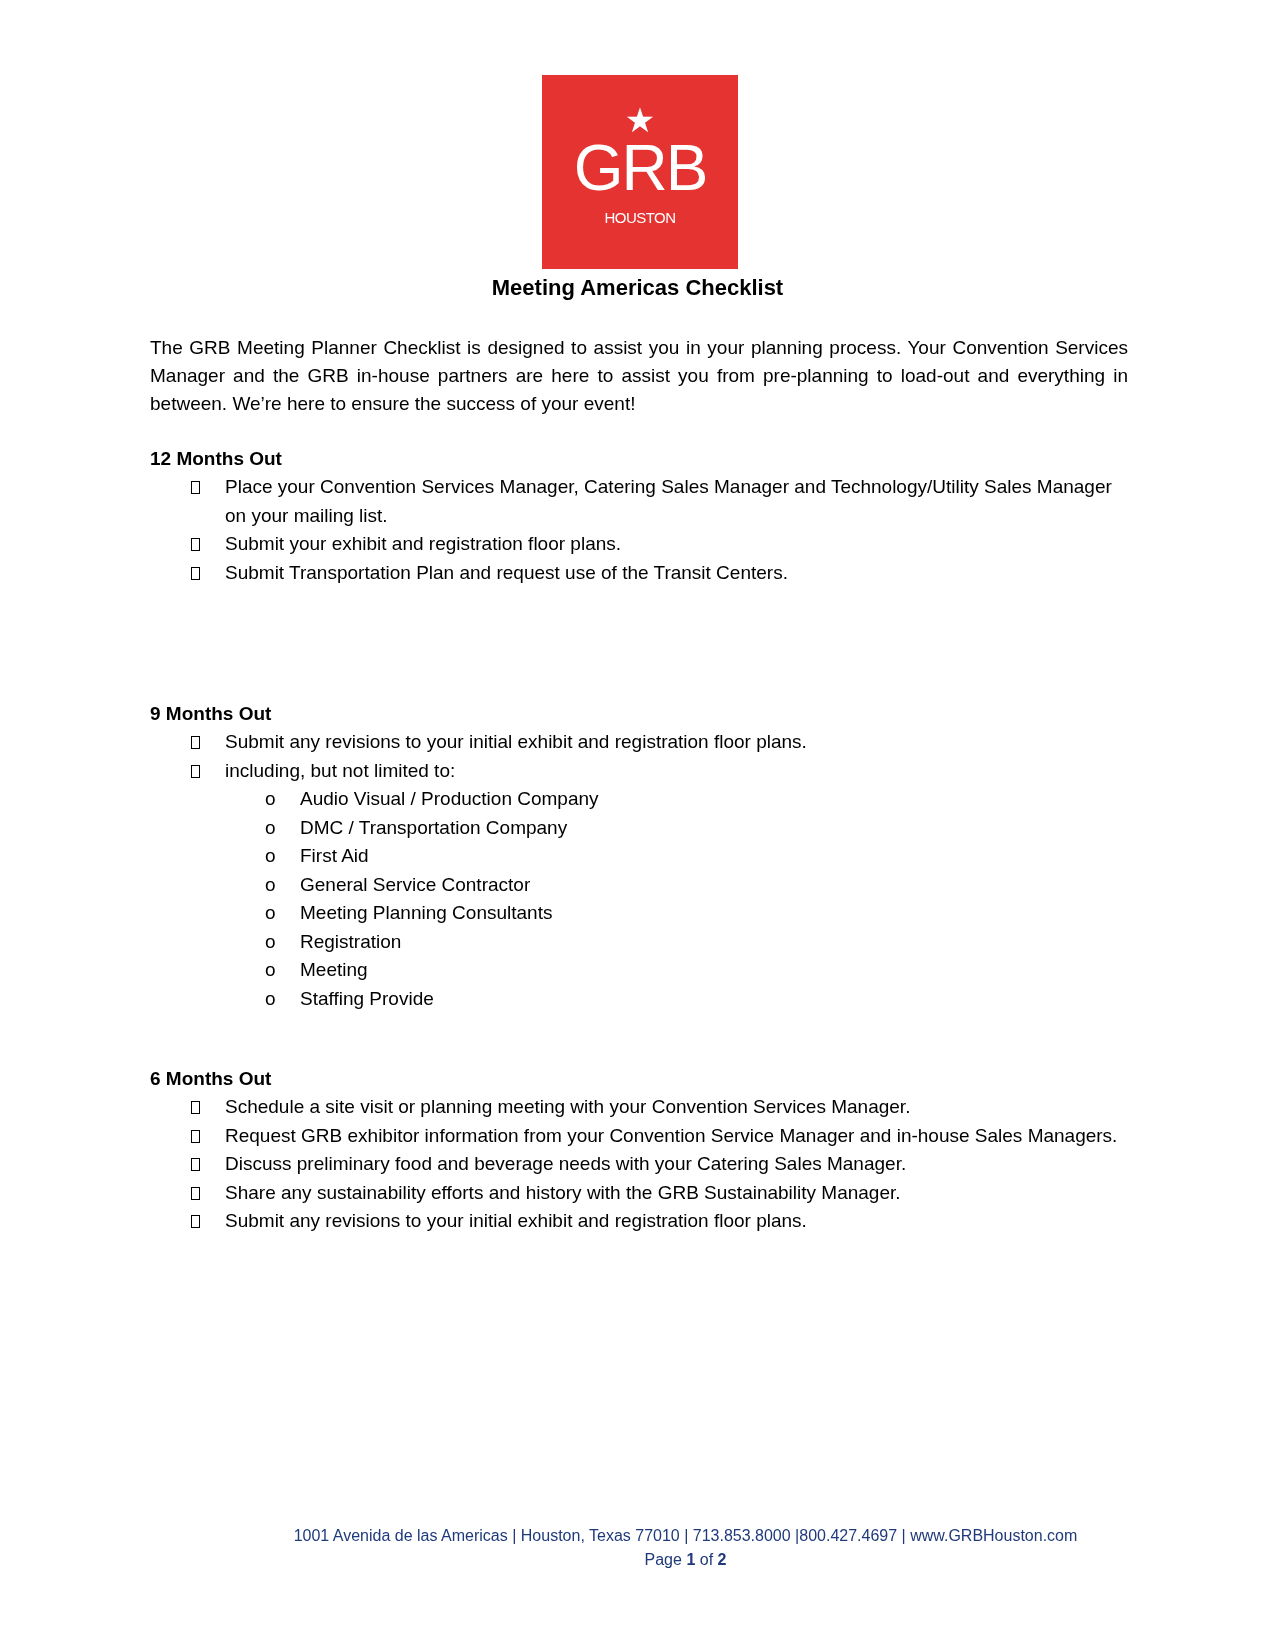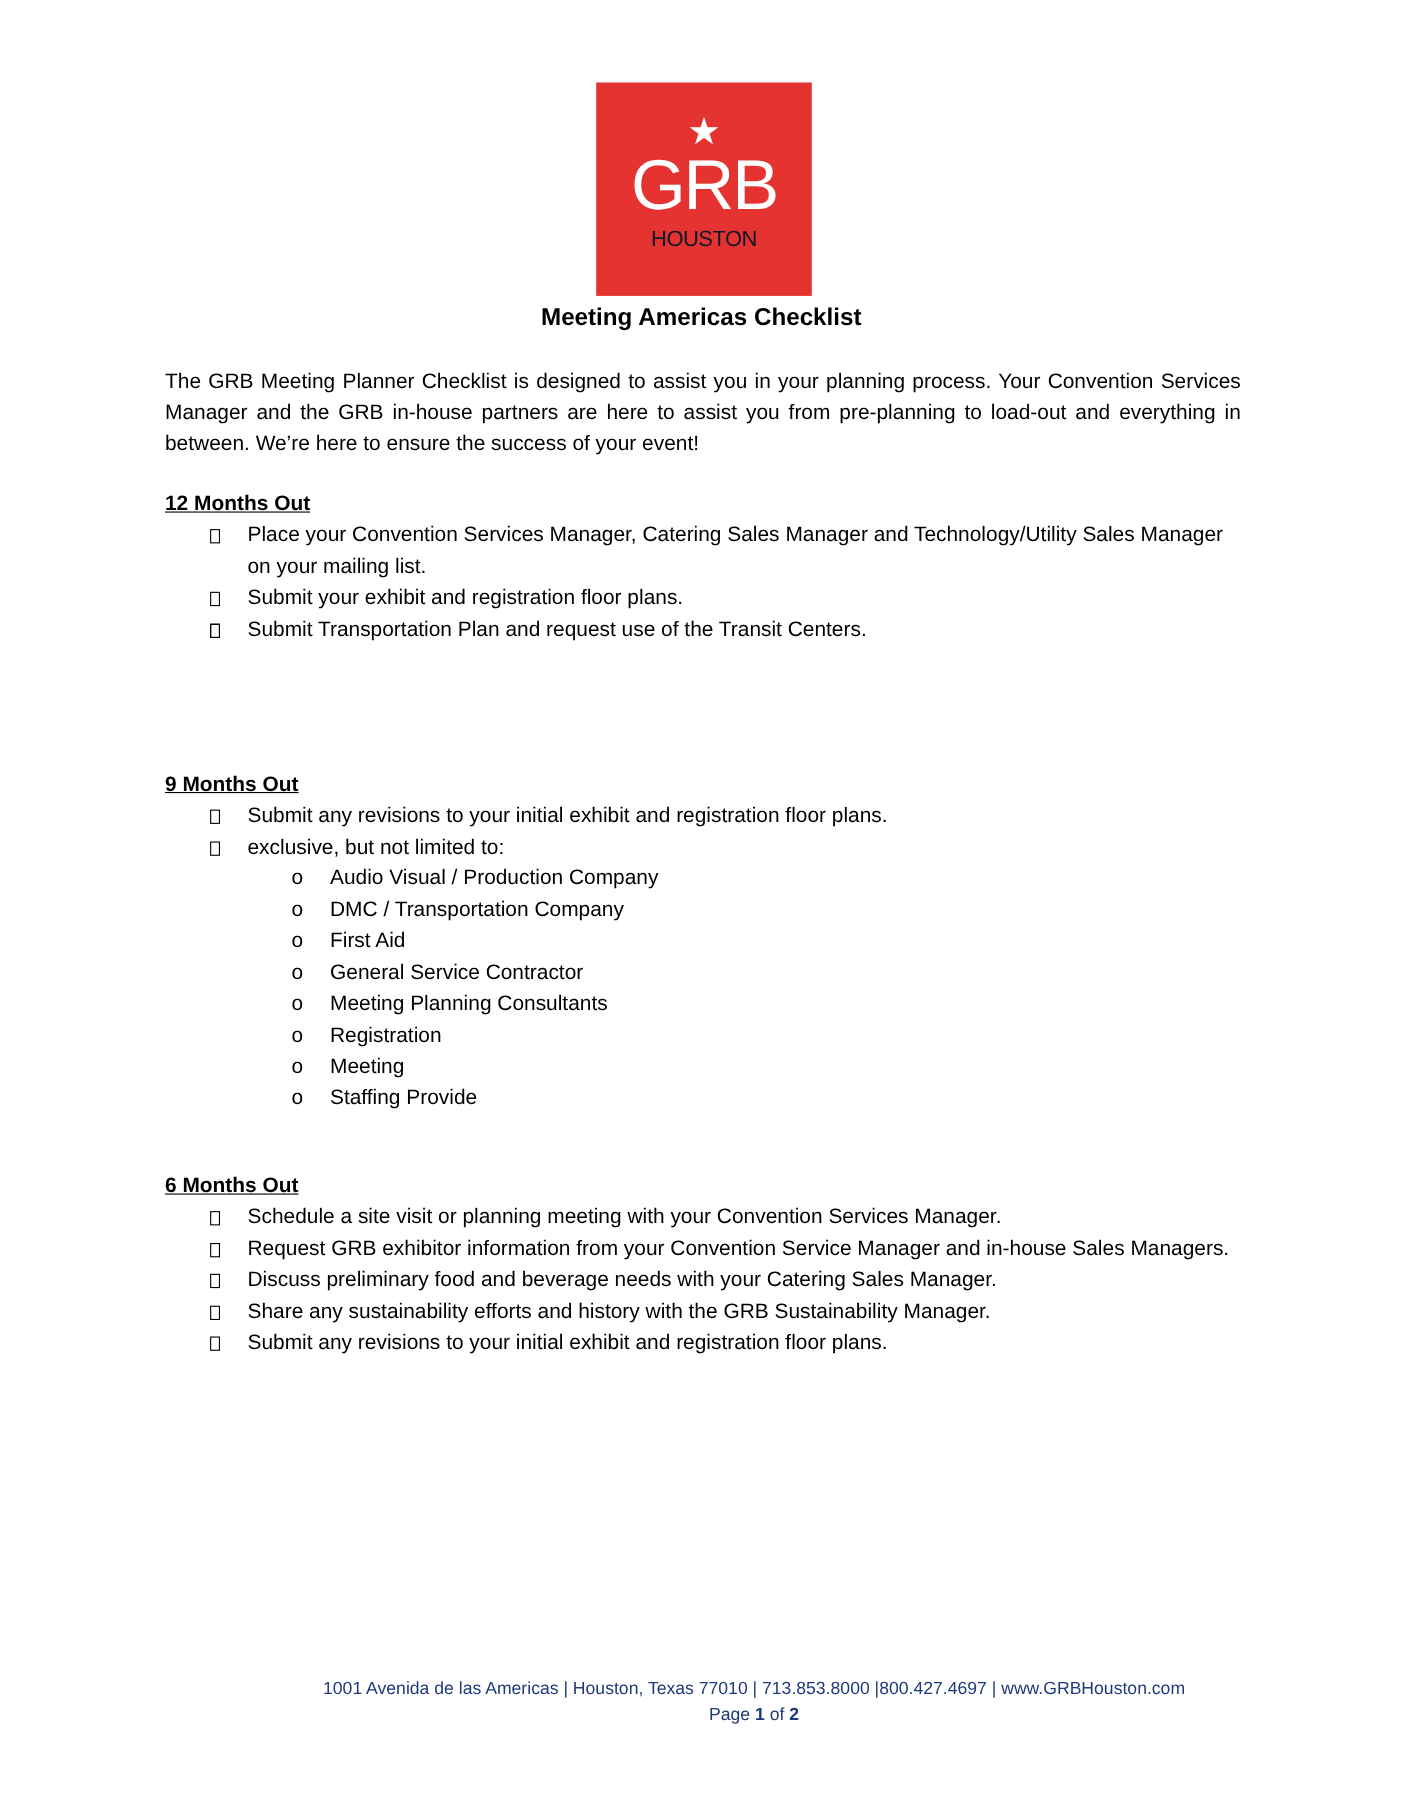--- a/index.html
+++ b/index.html
@@ -1,25 +1,25 @@
 <!DOCTYPE html>
 <html><head>
 <meta charset="utf-8">
 <style>
   html, body { margin: 0; padding: 0; background: #ffffff; }
   body { width: 1275px; height: 1650px; position: relative; overflow: hidden;
          font-family: "Liberation Sans", sans-serif; color: #000; }
   .logo { position: absolute; left: 542px; top: 75px; width: 196px; height: 194px; background: #e43331; }
   .logo .star { position: absolute; left: 0; right: 0; top: 28px; text-align: center; color: #fff; font-size: 34px; line-height: 34px; }
   .logo .grb { position: absolute; left: 0; right: 0; top: 58px; text-align: center; color: #fff; font-size: 64px; line-height: 70px; letter-spacing: -2px; font-weight: normal; }
-  .logo .city { position: absolute; left: 0; right: 0; top: 130px; text-align: center; color: #0f172a; font-size: 20px; line-height: 26px; letter-spacing: -0.5px; }
+  .logo .city { position: absolute; left: 0; right: 0; top: 130px; text-align: center; color: #ffffff; font-size: 15px; line-height: 26px; letter-spacing: -0.5px; }
   .title { position: absolute; left: 0; width: 1275px; top: 274px; text-align: center; font-weight: bold; font-size: 22px; line-height: 28px; }
   .intro { position: absolute; left: 150px; width: 978px; top: 334px; font-size: 19px; line-height: 28px; text-align: justify; }
   .section { position: absolute; left: 150px; width: 980px; }
-  .section h2 { margin: 0; font-size: 19px; line-height: 28px; font-weight: bold; text-decoration: underline; }
+  .section h2 { margin: 0; font-size: 19px; line-height: 28px; font-weight: bold; }
   .item { position: relative; padding-left: 75px; font-size: 19px; line-height: 28.5px; }
   .item .box { position: absolute; left: 41px; top: 8px; width: 9px; height: 13px; border: 1px solid #000; box-sizing: border-box; }
   .item .note { font-style: italic; display: block; }
   .sub { position: relative; padding-left: 150px; font-size: 19px; line-height: 28.5px; }
   .sub .circ { position: absolute; left: 115px; top: 0; }
   .footer { position: absolute; left: 0; width: 1275px; top: 1524px; text-align: center; color: #1f3a7a; font-size: 16px; line-height: 24px; padding-left: 48px; }
   .footer .page b { font-weight: bold; }
 </style>
 </head>
 <body>
@@ -54,21 +54,21 @@
 </div>
 
 <div class="section" style="top:700px;">
   <h2>9 Months Out</h2>
   <div class="item">
     <span class="box"></span>
     <span>Submit any revisions to your initial exhibit and registration floor plans.</span>
   </div>
   <div class="item">
     <span class="box"></span>
-    <span class="note" style="font-style:normal;">exclusive, but not limited to:</span>
+    <span class="note" style="font-style:normal;">including, but not limited to:</span>
   </div>
   <div class="sub"><span class="circ">o</span><span>Audio Visual / Production Company</span></div>
   <div class="sub"><span class="circ">o</span><span>DMC / Transportation Company</span></div>
   <div class="sub"><span class="circ">o</span><span>First Aid</span></div>
   <div class="sub"><span class="circ">o</span><span>General Service Contractor</span></div>
   <div class="sub"><span class="circ">o</span><span>Meeting Planning Consultants</span></div>
   <div class="sub"><span class="circ">o</span><span>Registration</span></div>
   <div class="sub"><span class="circ">o</span><span>Meeting</span></div>
   <div class="sub"><span class="circ">o</span><span>Staffing Provide</span></div>
 </div>

